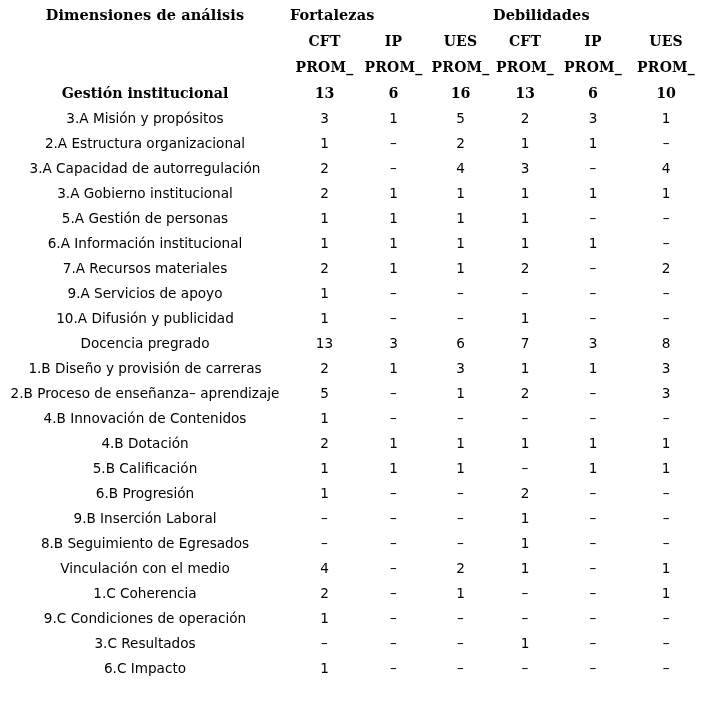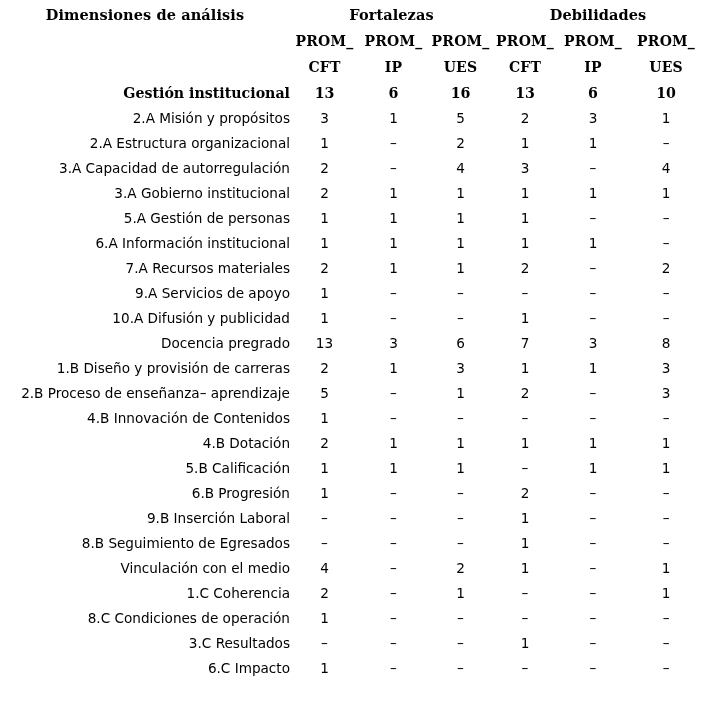--- a/index.html
+++ b/index.html
@@ -41,21 +41,20 @@
   
   tr.group-row td {
     height: 28px;
     vertical-align: middle;
     padding: 0;
   }
   .group-title {
     font-family: "DejaVu Serif", serif;
     font-weight: bold;
     font-size: 14.5px;
-    text-align: center;
     letter-spacing: 0.1px;
   }
   .dim-title {
     font-family: "DejaVu Serif", serif;
     font-weight: bold;
     font-size: 14.5px;
     text-align: center;
     padding-right: 0px;
     letter-spacing: 0.1px;
   }
@@ -73,21 +72,21 @@
 
   
   tr.data-row td {
     height: 25px;
     vertical-align: middle;
     padding: 0;
     font-size: 13.6px;
   }
 
   td.label-cell {
-    text-align: right;
+    text-align: center;
     padding-left: 8px;
     white-space: nowrap;
   }
   td.num-cell {
     text-align: center;
   }
 
   tr.section-row.bold td.label-cell,
   tr.section-row.bold td.num-cell {
     font-family: "DejaVu Serif", serif;
@@ -116,49 +115,49 @@
       <col class="col-n6">
     </colgroup>
     <thead>
       <tr class="group-row">
         <td class="dim-title">Dimensiones de análisis</td>
         <td class="group-title" colspan="3">Fortalezas</td>
         <td class="group-title" colspan="3">Debilidades</td>
       </tr>
       <tr class="sub-row">
         <td></td>
-        <td>PROM_</td>
-        <td>PROM_</td>
-        <td>PROM_</td>
-        <td>PROM_</td>
-        <td>PROM_</td>
-        <td>PROM_</td>
-      </tr>
-      <tr class="sub-row">
-        <td></td>
         <td>CFT</td>
         <td>IP</td>
         <td>UES</td>
         <td>CFT</td>
         <td>IP</td>
         <td>UES</td>
+      </tr>
+      <tr class="sub-row">
+        <td></td>
+        <td>PROM_</td>
+        <td>PROM_</td>
+        <td>PROM_</td>
+        <td>PROM_</td>
+        <td>PROM_</td>
+        <td>PROM_</td>
       </tr>
     </thead>
     <tbody id="table-body">
         <tr class="data-row section-row bold">
           <td class="label-cell">Gestión institucional</td>
           <td class="num-cell">13</td>
           <td class="num-cell">6</td>
           <td class="num-cell">16</td>
           <td class="num-cell">13</td>
           <td class="num-cell">6</td>
           <td class="num-cell">10</td>
         </tr>
         <tr class="data-row">
-          <td class="label-cell">2.A Misión y propósitos</td>
+          <td class="label-cell">3.A Misión y propósitos</td>
           <td class="num-cell">3</td>
           <td class="num-cell">1</td>
           <td class="num-cell">5</td>
           <td class="num-cell">2</td>
           <td class="num-cell">3</td>
           <td class="num-cell">1</td>
         </tr>
         <tr class="data-row">
           <td class="label-cell">2.A Estructura organizacional</td>
           <td class="num-cell">1</td>
@@ -324,21 +323,21 @@
         <tr class="data-row">
           <td class="label-cell">1.C Coherencia</td>
           <td class="num-cell">2</td>
           <td class="num-cell">–</td>
           <td class="num-cell">1</td>
           <td class="num-cell">–</td>
           <td class="num-cell">–</td>
           <td class="num-cell">1</td>
         </tr>
         <tr class="data-row">
-          <td class="label-cell">8.C Condiciones de operación</td>
+          <td class="label-cell">9.C Condiciones de operación</td>
           <td class="num-cell">1</td>
           <td class="num-cell">–</td>
           <td class="num-cell">–</td>
           <td class="num-cell">–</td>
           <td class="num-cell">–</td>
           <td class="num-cell">–</td>
         </tr>
         <tr class="data-row">
           <td class="label-cell">3.C Resultados</td>
           <td class="num-cell">–</td>

